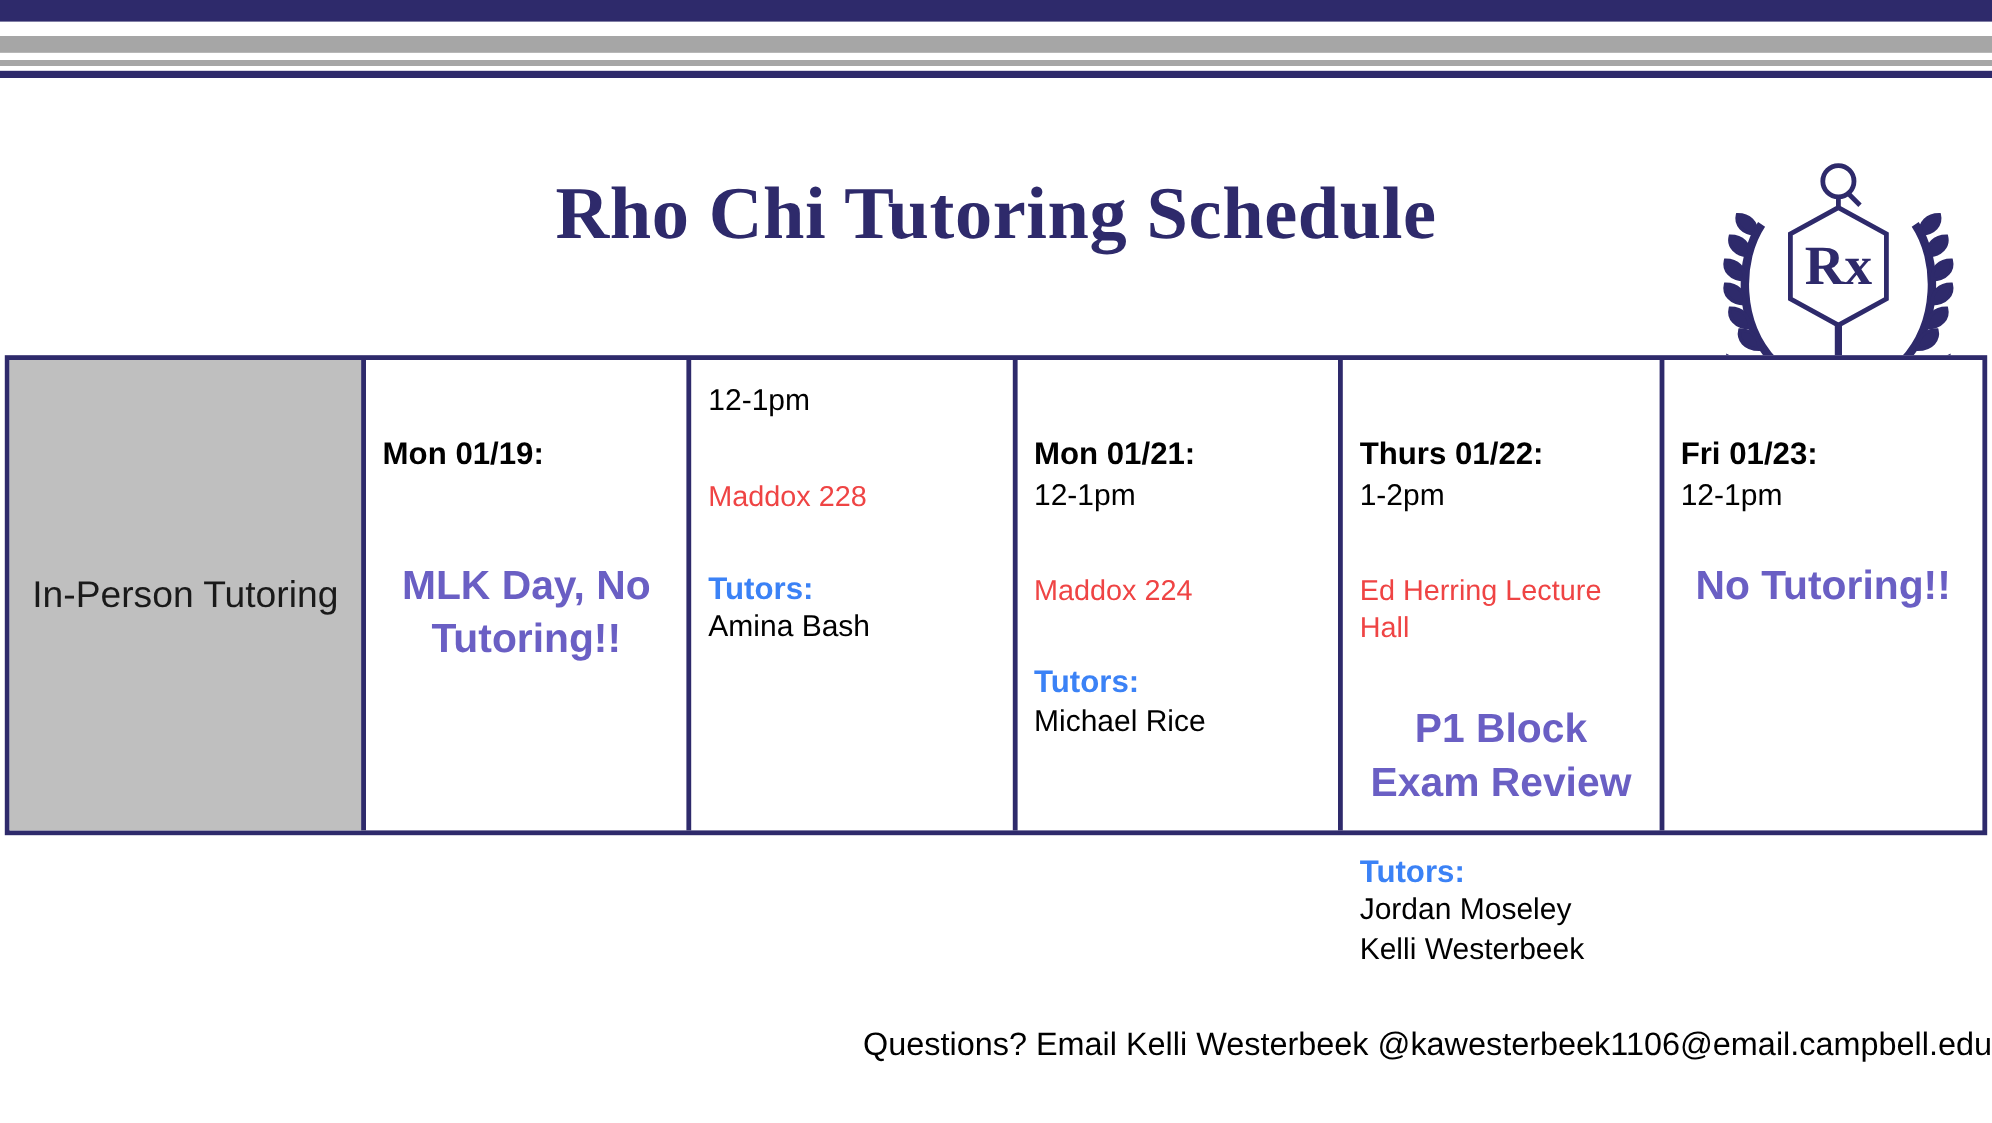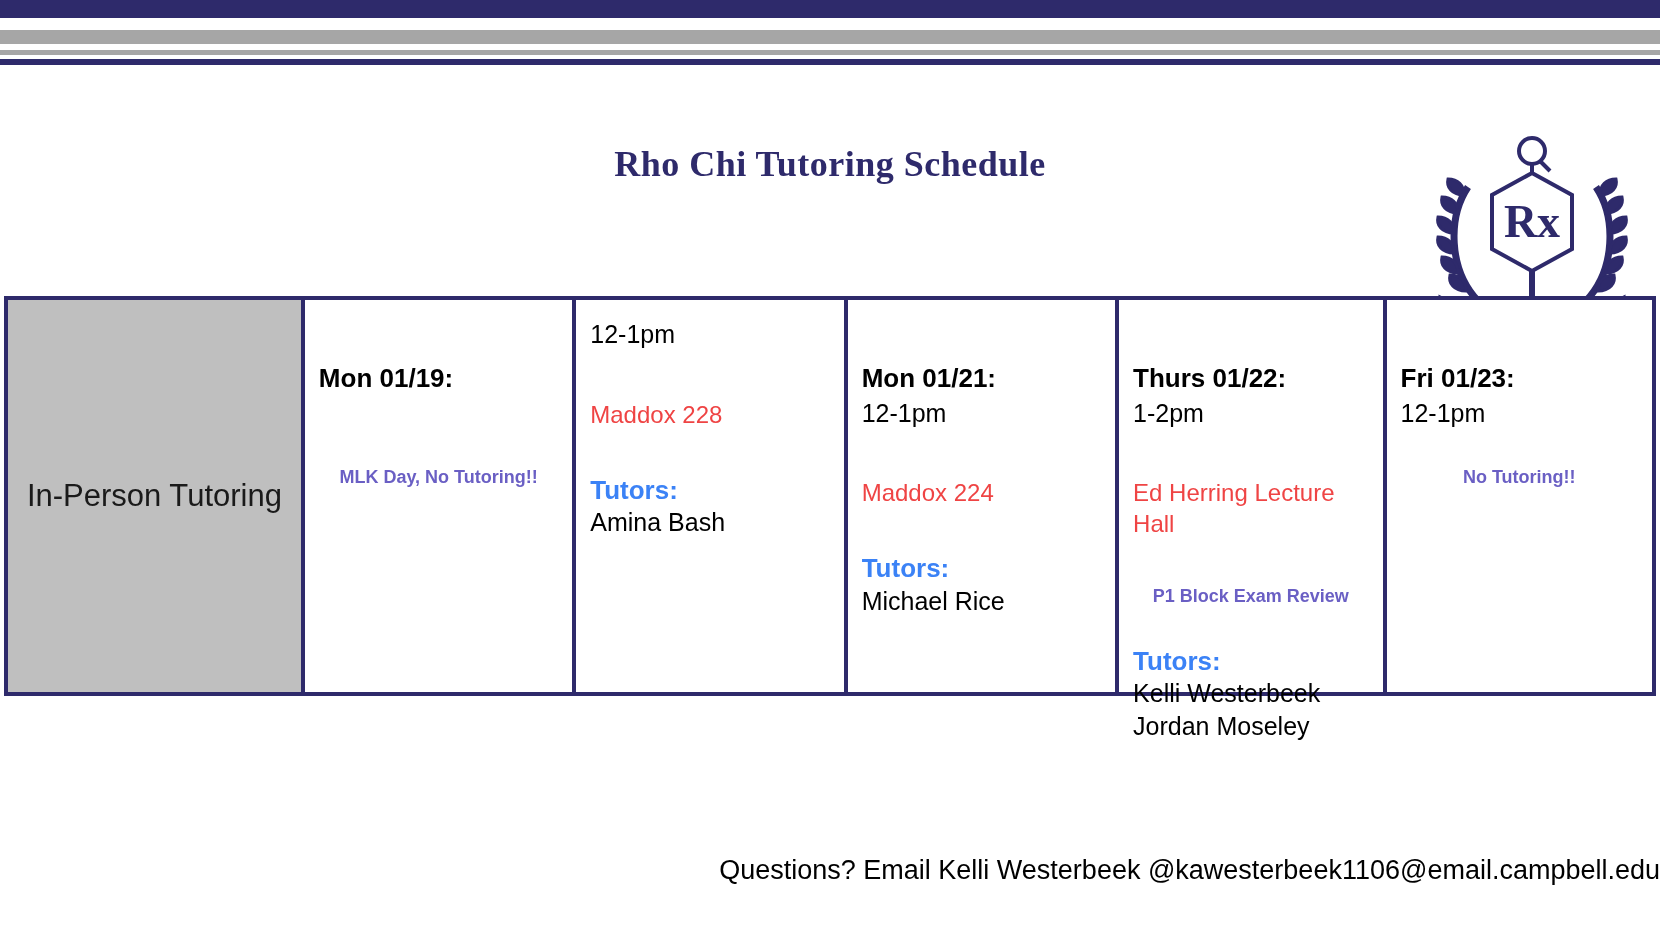--- a/index.html
+++ b/index.html
@@ -57,21 +57,21 @@
     height: 228px;
   }
   .title {
     position: absolute;
     top: 78px;
     left: 0;
     width: 1660px;
     text-align: center;
     font-family: "Liberation Serif", serif;
     font-weight: bold;
-    font-size: 36px;
+    font-size: 62px;
     color: #2e2a6b;
     letter-spacing: 0.5px;
   }
 
   
   .crest {
     position: absolute;
     top: 64px;
     right: 28px;
     width: 200px;
@@ -144,21 +144,21 @@
     color: #3b82f6;
     margin-top: 44px;
     line-height: 1.25;
   }
   .tutor-name {
     font-size: 25px;
     color: #000000;
     line-height: 1.3;
   }
   .notice {
-    font-size: 18px;
+    font-size: 34px;
     font-weight: bold;
     color: #6a5fc4;
     text-align: center;
     line-height: 1.3;
   }
   .notice-centered {
     position: absolute;
     left: 14px;
     right: 14px;
     top: 166px;
@@ -261,22 +261,22 @@
       <div class="tutors-head">Tutors:</div>
       <div class="tutor-name">Michael Rice</div>
     </div>
 
     <div class="col col-thu">
       <div class="day-head">Thurs 01/22:</div>
       <div class="day-time">1-2pm</div>
       <div class="day-room">Ed Herring Lecture Hall</div>
       <div class="notice notice-block">P1 Block Exam Review</div>
       <div class="tutors-head thu-tutors">Tutors:</div>
+      <div class="tutor-name">Jordan Moseley</div>
       <div class="tutor-name">Kelli Westerbeek</div>
-      <div class="tutor-name">Jordan Moseley</div>
     </div>
 
     <div class="col col-fri">
       <div class="day-head">Fri 01/23:</div>
       <div class="day-time">12-1pm</div>
       <div class="notice notice-centered">No Tutoring!!</div>
     </div>
 
   </div>
 

